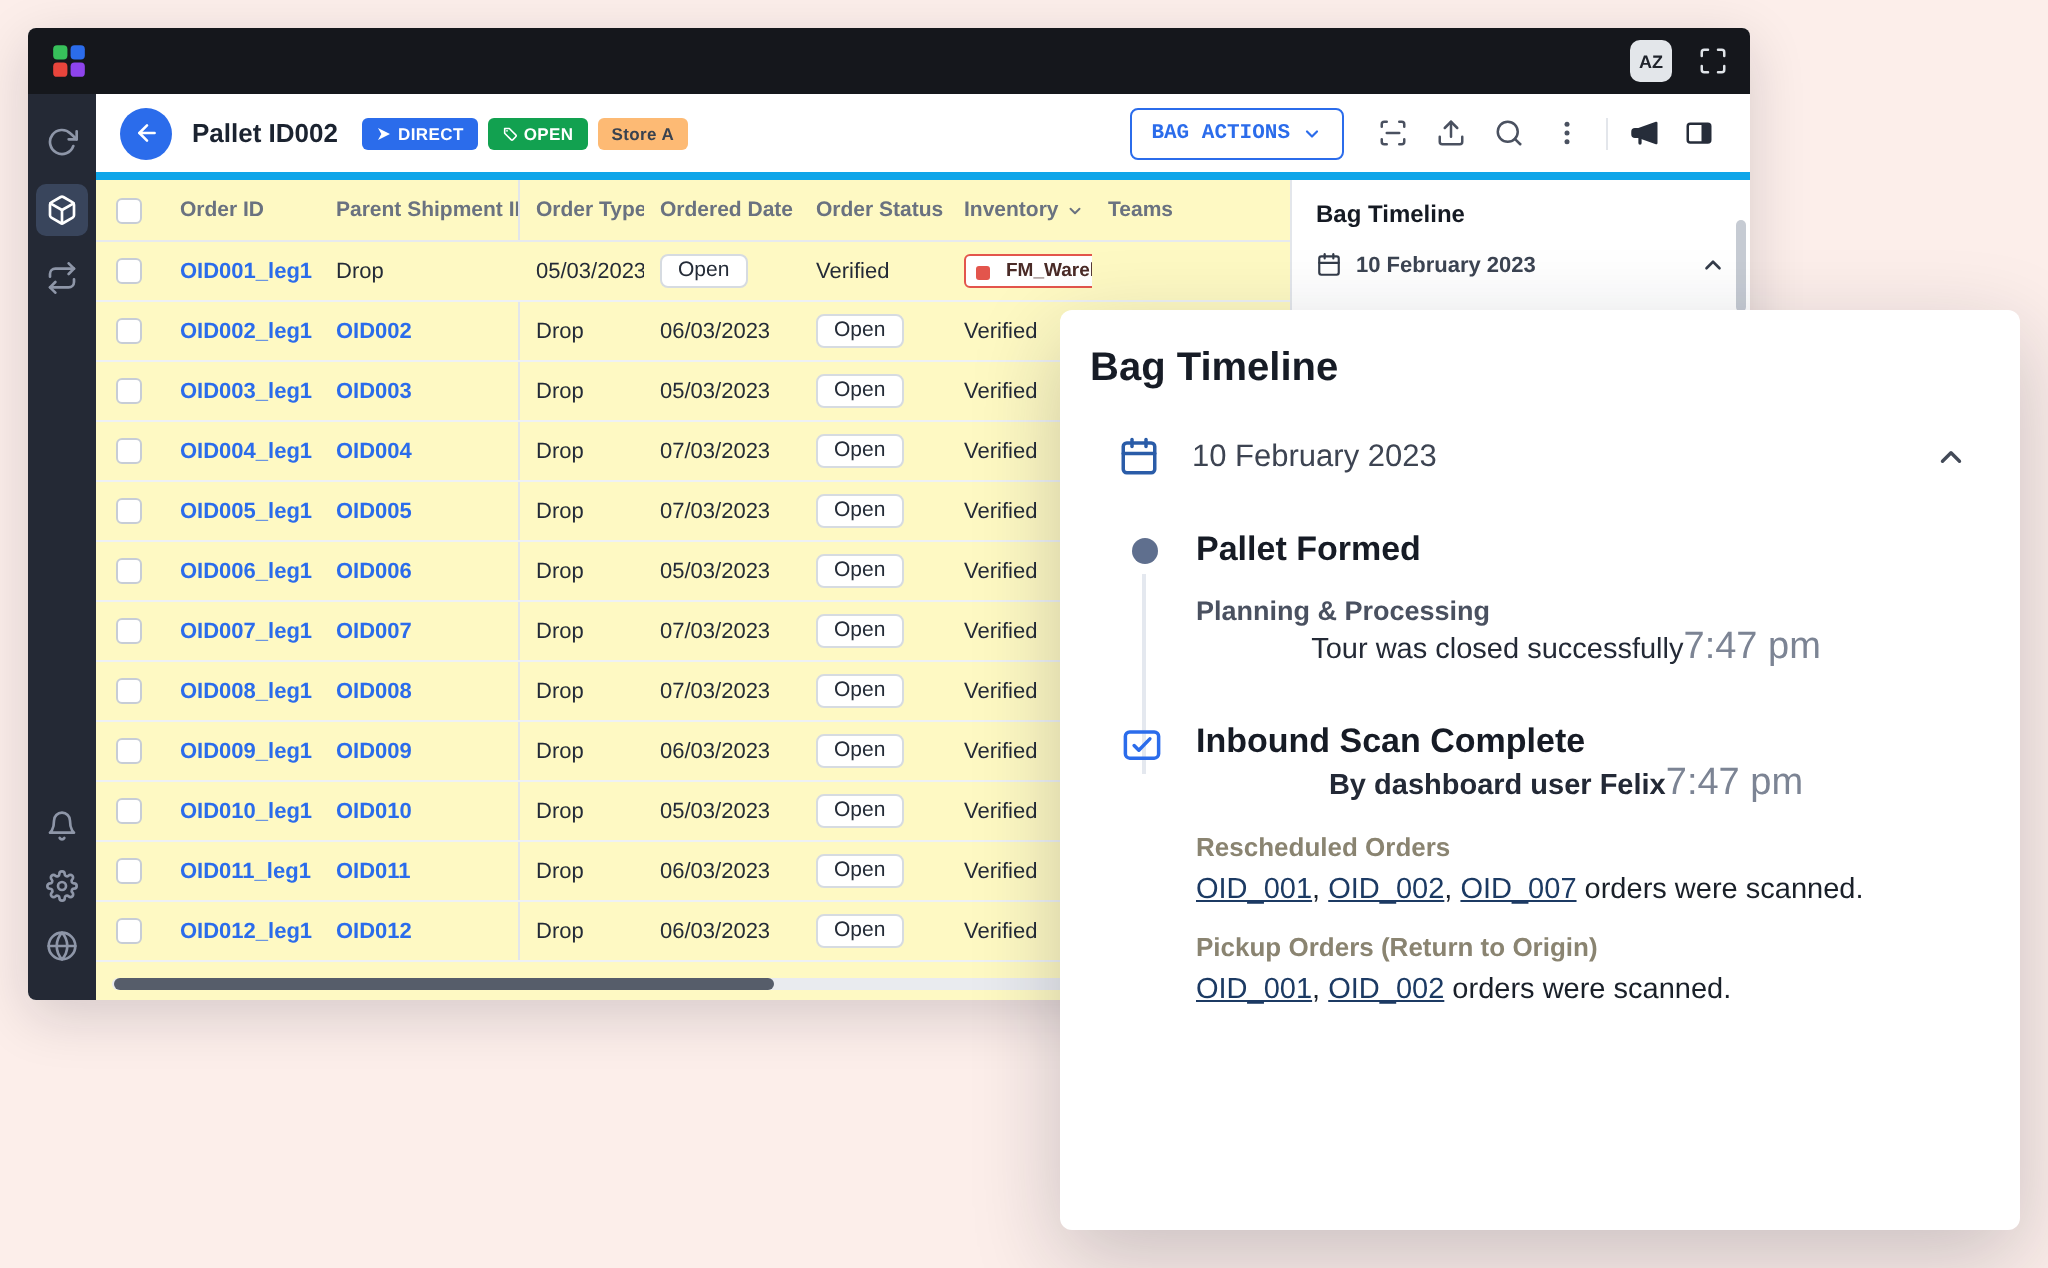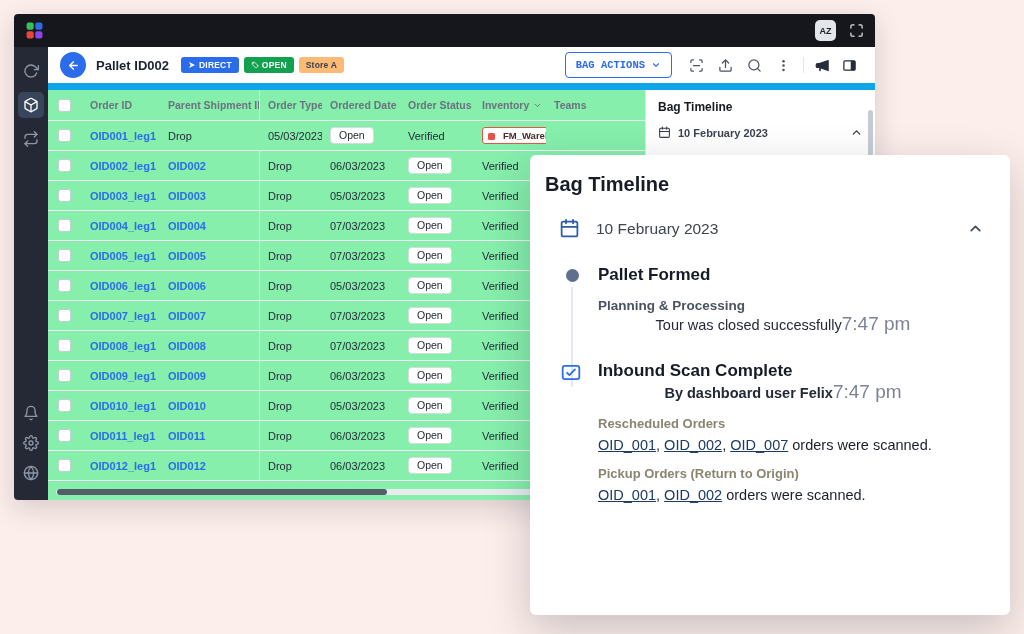--- a/index.html
+++ b/index.html
@@ -18,41 +18,41 @@
 
   .sidebar{position:absolute;left:0;top:33px;width:34px;height:453px;background:var(--sidebar-bg,#242935);border-radius:0 0 0 4px;display:flex;flex-direction:column;align-items:center;padding:11px 0 10px}
   .side-top{display:flex;flex-direction:column;align-items:center}
   .side-item{width:26px;height:26px;border-radius:5px;display:flex;align-items:center;justify-content:center;color:#8e96a8;margin-bottom:8px;cursor:pointer}
   .side-item.active{background:#39455c;color:#fff}
   .side-item .ic{width:16px;height:16px}
   .side-bottom{margin-top:auto;display:flex;flex-direction:column;align-items:center}
   .side-bottom .side-item{margin-bottom:4px}
 
   .main{position:absolute;left:34px;top:33px;width:827px;height:453px;background:#fff;overflow:hidden;border-radius:0 0 4px 0}
-  .page-header{height:43px;display:flex;align-items:center;padding:0 12px;border-bottom:7px solid #0ea5e9;background:#fff}
+  .page-header{height:43px;display:flex;align-items:center;padding:0 12px;border-bottom:4px solid #0ea5e9;background:#fff}
   .back-btn{width:26px;height:26px;border-radius:50%;background:var(--accent,#2b6ceb);color:#fff;display:flex;align-items:center;justify-content:center;border:none;cursor:pointer;flex:none}
   .back-btn .ic{width:13px;height:13px}
   .pallet-title{font-size:13px;font-weight:bold;color:#1b2330;margin:0 12px 0 10px;white-space:nowrap}
   .badges{display:flex;align-items:center}
   .badge{display:inline-flex;align-items:center;gap:3px;font-size:8.5px;font-weight:bold;padding:3px 7px;border-radius:3px;margin-right:5px;letter-spacing:.2px;white-space:nowrap}
   .badge .ic{width:8px;height:8px}
   .badge.blue{background:var(--accent,#2b6ceb);color:#fff}
   .badge.green{background:var(--green,#12a150);color:#fff}
   .badge.gray{background:#fdba74;color:#39424f;font-weight:bold}
   .hdr-spacer{flex:1}
   .bag-actions{display:inline-flex;align-items:center;gap:6px;border:1px solid var(--accent,#2b6ceb);color:var(--accent,#2b6ceb);background:#fff;border-radius:4px;font-size:10.5px;font-weight:bold;padding:6px 10px;margin-right:10px;cursor:pointer;font-family:Liberation Mono, monospace;white-space:nowrap}
   .bag-actions .ic{width:10px;height:10px}
   .toolbar{display:flex;align-items:center}
   .tool-ic{width:15px;height:15px;color:#4a5160;margin:0 7px;cursor:pointer}
   .v-div{width:1px;height:16px;background:#e3e6eb;margin:0 5px}
   .hdr-right{display:flex;align-items:center}
   .hdr-right .tool-ic{color:#262d3a;margin:0 6px}
 
   
-  .content{position:absolute;left:0;top:43px;width:597px;height:410px;background:#86efac}
+  .content{position:absolute;left:0;top:43px;width:597px;height:410px;background:#fef9c3}
   .grid-head,.trow{display:grid;grid-template-columns:34px 78px 100px 62px 78px 74px 72px 99px;align-items:stretch}
   .grid-head{height:31px;border-bottom:1px solid #e7eaee;color:#6a7280;font-size:10.5px;font-weight:bold}
   .trow{height:30px;border-bottom:1px solid #eef1f5;font-size:11px;color:#242b37}
   .cell{padding:0 8px;white-space:nowrap;overflow:hidden;display:flex;align-items:center;gap:4px}
   .cell.c-sep{border-right:1px solid #e2e6eb}
   .cb{width:13px;height:13px;border:1px solid #c7cdd6;border-radius:3px;background:#fff;margin-left:2px;cursor:pointer;flex:none}
   .tlink{color:var(--accent,#2b6ceb);font-weight:bold;text-decoration:none;cursor:pointer}
   .pill{border:1px solid #d6dbe1;border-radius:4px;padding:2.5px 8px;font-size:10.5px;color:#242b37;background:#fff;line-height:1}
   .ttag{display:inline-flex;align-items:flex-end;gap:8px;border:1px solid var(--red,#e3554c);border-radius:3px;padding:2.5px 5px;font-size:9.5px;font-weight:bold;color:#4a2b27;background:#fff;line-height:1}
   .ttag .sq{width:7px;height:7px;background:var(--red,#e3554c);border-radius:1.5px;flex:none}

